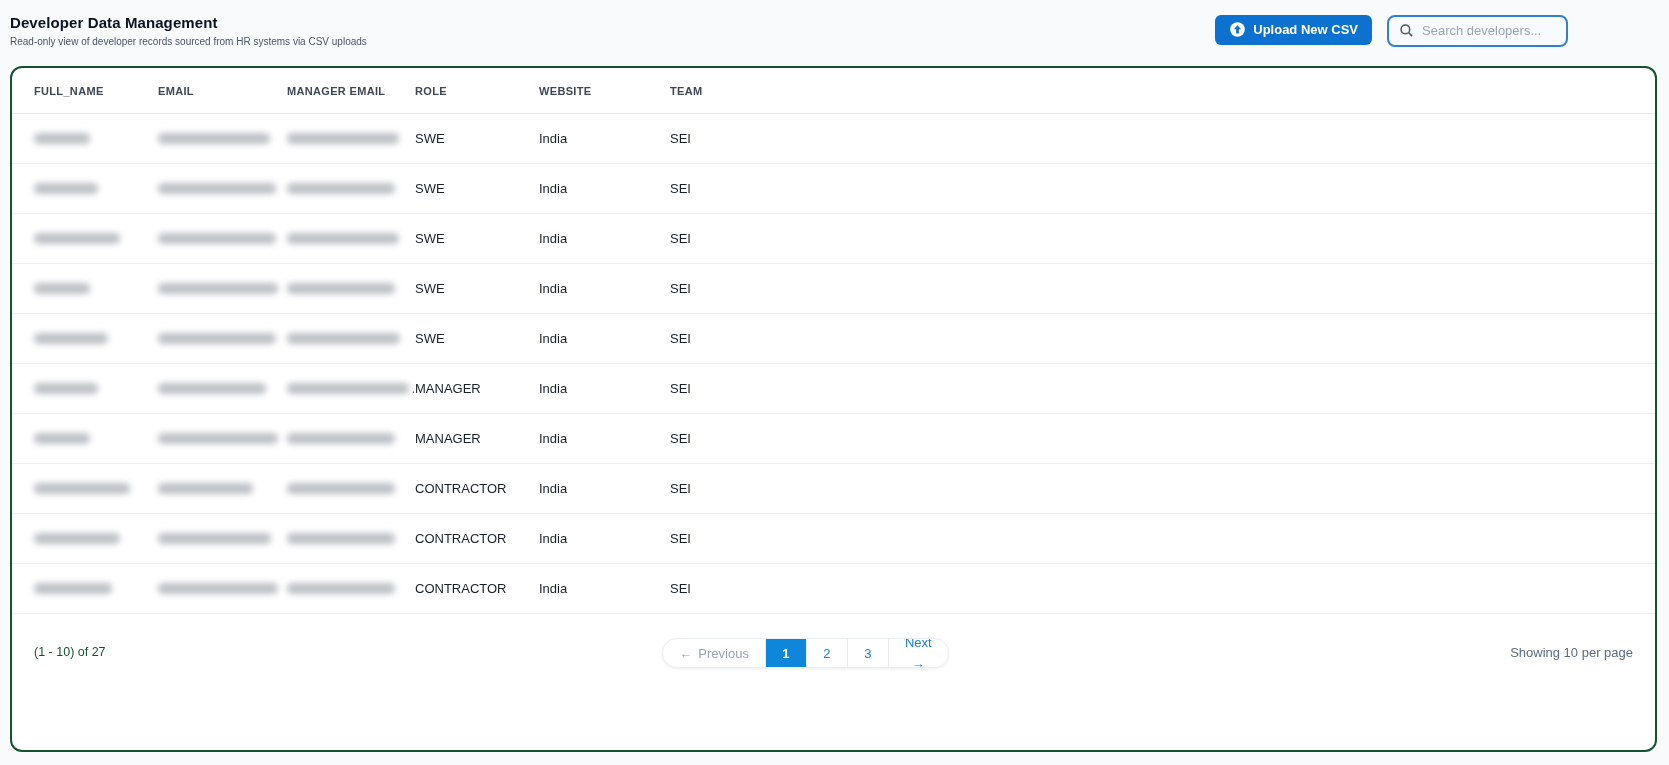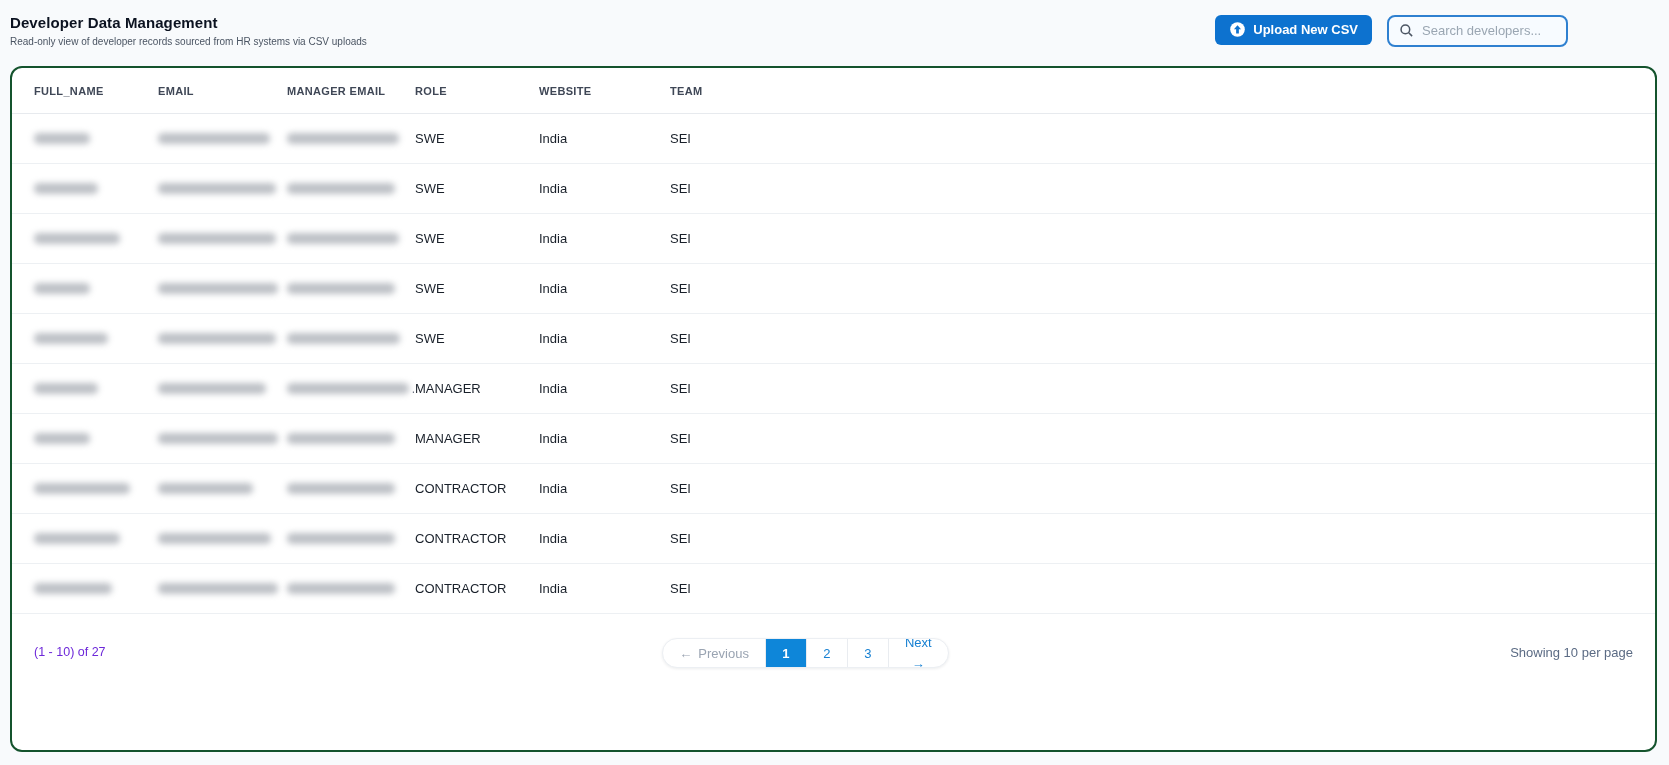--- a/index.html
+++ b/index.html
@@ -80,21 +80,21 @@
     filter:blur(3px);
   }
   .suffix { font-size:12px; color:#6b7280; margin-left:3px; filter:none; }
 
   
   .tfoot {
     display:grid; grid-template-columns:1fr auto 1fr;
     align-items:start;
     padding:24px 22px 0 22px;
   }
-  .range-label { font-size:12.5px; color:#6d28d9; padding-top:7px; }
+  .range-label { font-size:12.5px; color:#14532d; padding-top:7px; }
   .per-page    { font-size:13px; color:#5b6b84; text-align:right; padding-top:7px; }
 
   .pagination {
     display:flex; align-items:stretch;
     height:30px; transform:translateX(-28px);
     background:#ffffff;
     border:1px solid #eceff3; border-radius:15px;
     box-shadow:0 1px 3px rgba(15,23,42,.08);
     overflow:hidden;
   }

